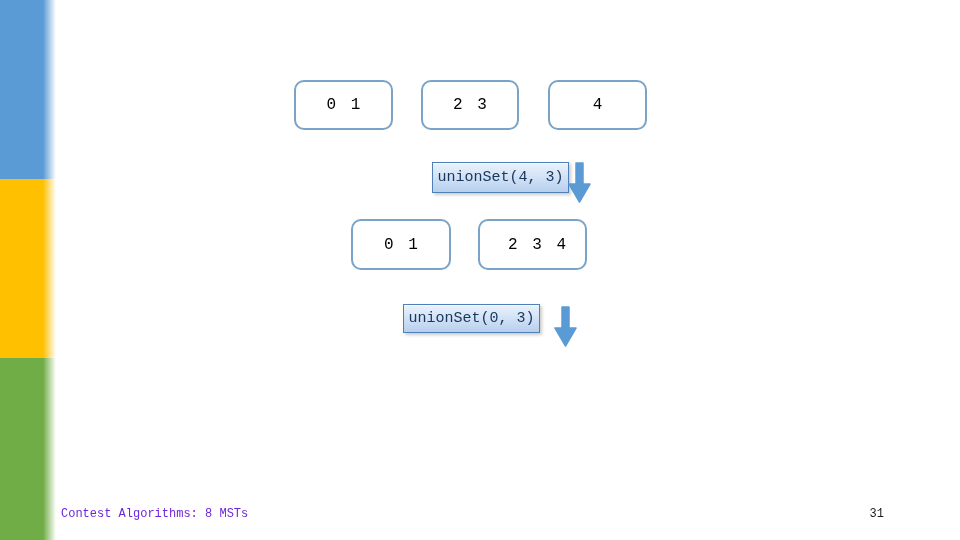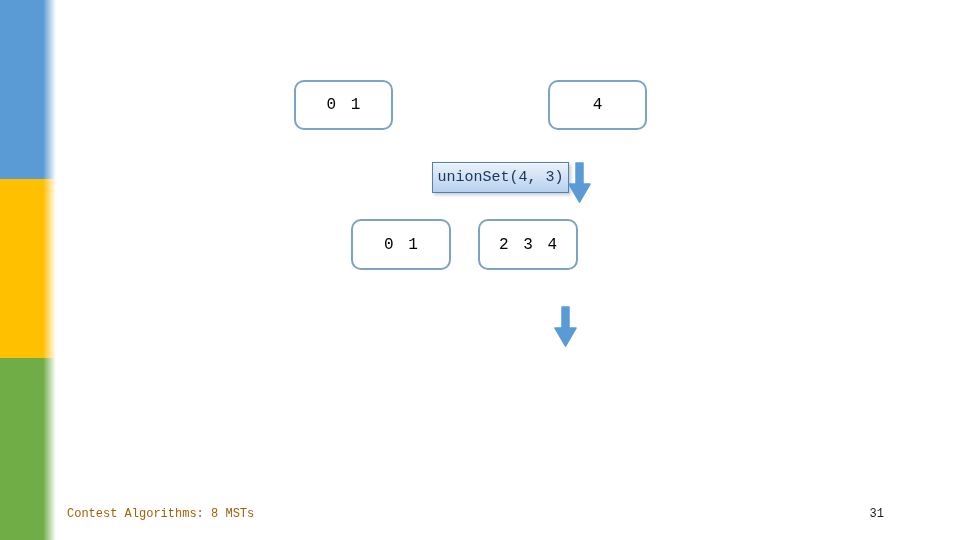--- a/index.html
+++ b/index.html
@@ -31,21 +31,21 @@
     border-radius:10px;
     display:flex; align-items:center; justify-content:center;
     font-size:16px;
     word-spacing:5px;
     color:#000000;
   }
   .box-a { left:294px; top:80px;  width:95px;  height:46px; }
   .box-b { left:421px; top:80px;  width:94px;  height:46px; }
   .box-c { left:548px; top:80px;  width:95px;  height:46px; }
   .box-d { left:351px; top:219px; width:96px;  height:47px; }
-  .box-e { left:478px; top:219px; width:96px;  height:47px; }
+  .box-e { left:478px; top:219px; width:96px;  height:47px;padding-left:9px; }
   .box-f { left:408px; top:369px; width:128px; height:48px; }
 
   
   .op-label {
     position:absolute;
     border:1px solid #4E7FB8;
     background: linear-gradient(180deg, #eaf2fc 0%, #d4e3f6 45%, #b7d0ee 100%);
     box-shadow: inset 0 1px 0 #f5faff, 2px 2px 3px rgba(140,140,140,0.45);
     color:#17375E;
     font-size:15px;
@@ -55,52 +55,54 @@
   .op-2 { left:403px; top:304px; width:135px; height:27px; }
 
   
   .down-arrow { position:absolute; width:25px; height:41px; }
   .arrow-1 { left:567px; top:162px; }
   .arrow-2 { left:553px; top:306px; }
   .down-arrow svg { display:block; width:100%; height:100%; }
 
   
   .footer-text {
-    position:absolute; left:67px; top:507px;
-    font-size:12px; color:#a16207;
+    position:absolute; left:61px; top:507px;
+    font-size:12px; color:#6d28d9;
   }
   .page-number {
     position:absolute; right:76px; top:507px;
     font-size:12px; color:#1a1a1a;
   }
 </style>
 </head>
 <body>
 
 <div class="slide">
 
   <div class="accent-bar">
     <div class="accent-seg seg-blue"></div>
     <div class="accent-seg seg-yellow"></div>
     <div class="accent-seg seg-green"></div>
   </div>
 
   <div class="set-box box-a">0 1</div>
+  <div class="set-box box-b">2 3</div>
   <div class="set-box box-c">4</div>
 
   <div class="op-label op-1">unionSet(4, 3)</div>
   <div class="down-arrow arrow-1">
     <svg viewBox="0 0 25 41" xmlns="http://www.w3.org/2000/svg">
       <path d="M9 1 h7 v21 h7 L12.5 40 L2 22 h7 Z" fill="#5B9BD5" stroke="#5B9BD5" stroke-width="1.5" stroke-linejoin="round"></path>
     </svg>
   </div>
 
   <div class="set-box box-d">0 1</div>
   <div class="set-box box-e">2 3 4</div>
 
+  <div class="op-label op-2">unionSet(0, 3)</div>
   <div class="down-arrow arrow-2">
     <svg viewBox="0 0 25 41" xmlns="http://www.w3.org/2000/svg">
       <path d="M9 1 h7 v21 h7 L12.5 40 L2 22 h7 Z" fill="#5B9BD5" stroke="#5B9BD5" stroke-width="1.5" stroke-linejoin="round"></path>
     </svg>
   </div>
 
 
   <div class="footer-text">Contest Algorithms: 8 MSTs</div>
   <div class="page-number">31</div>
 

